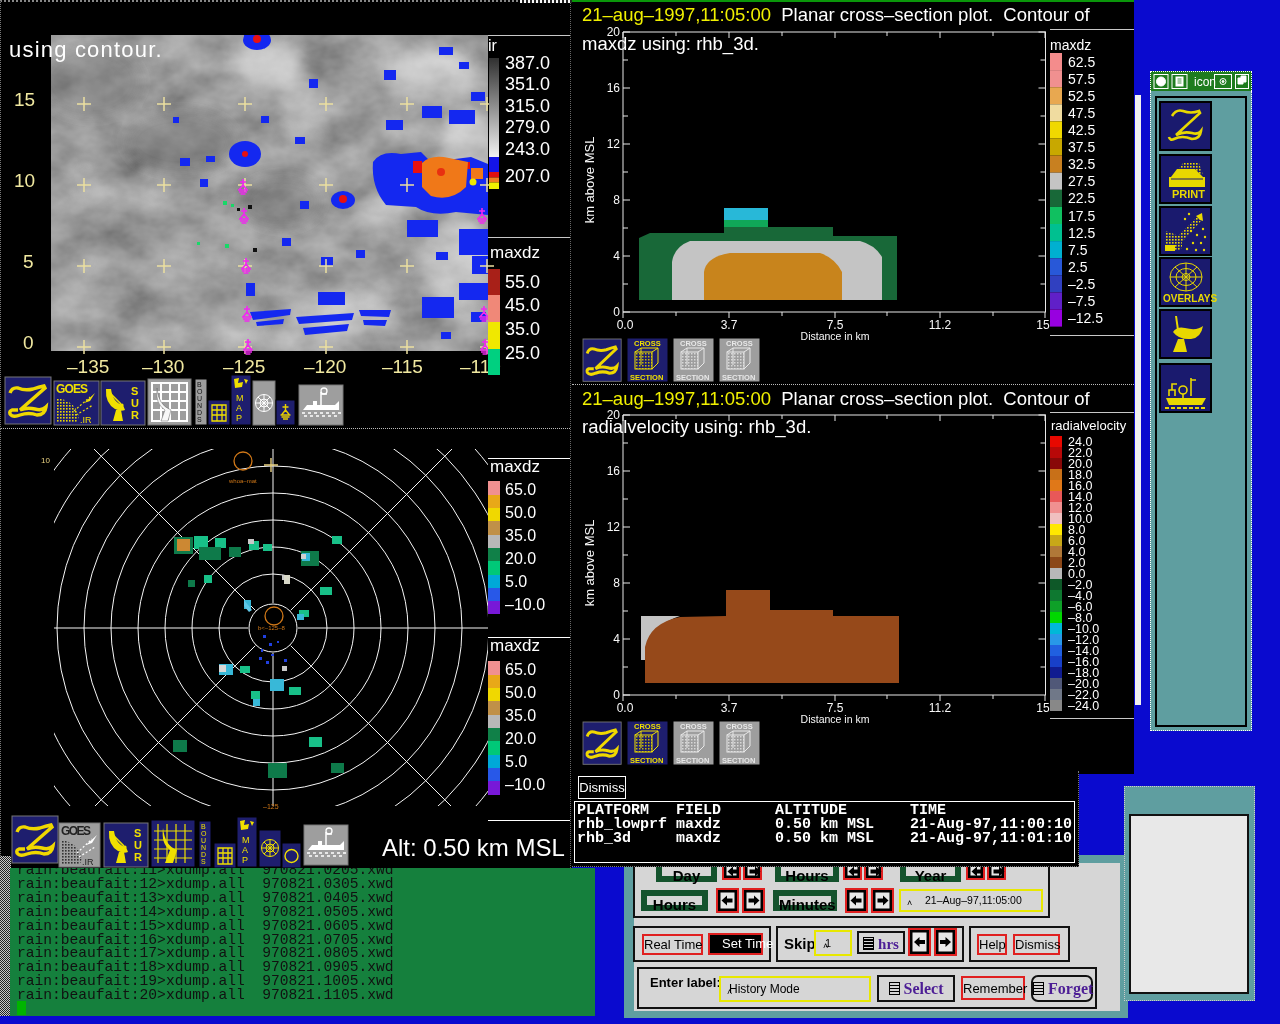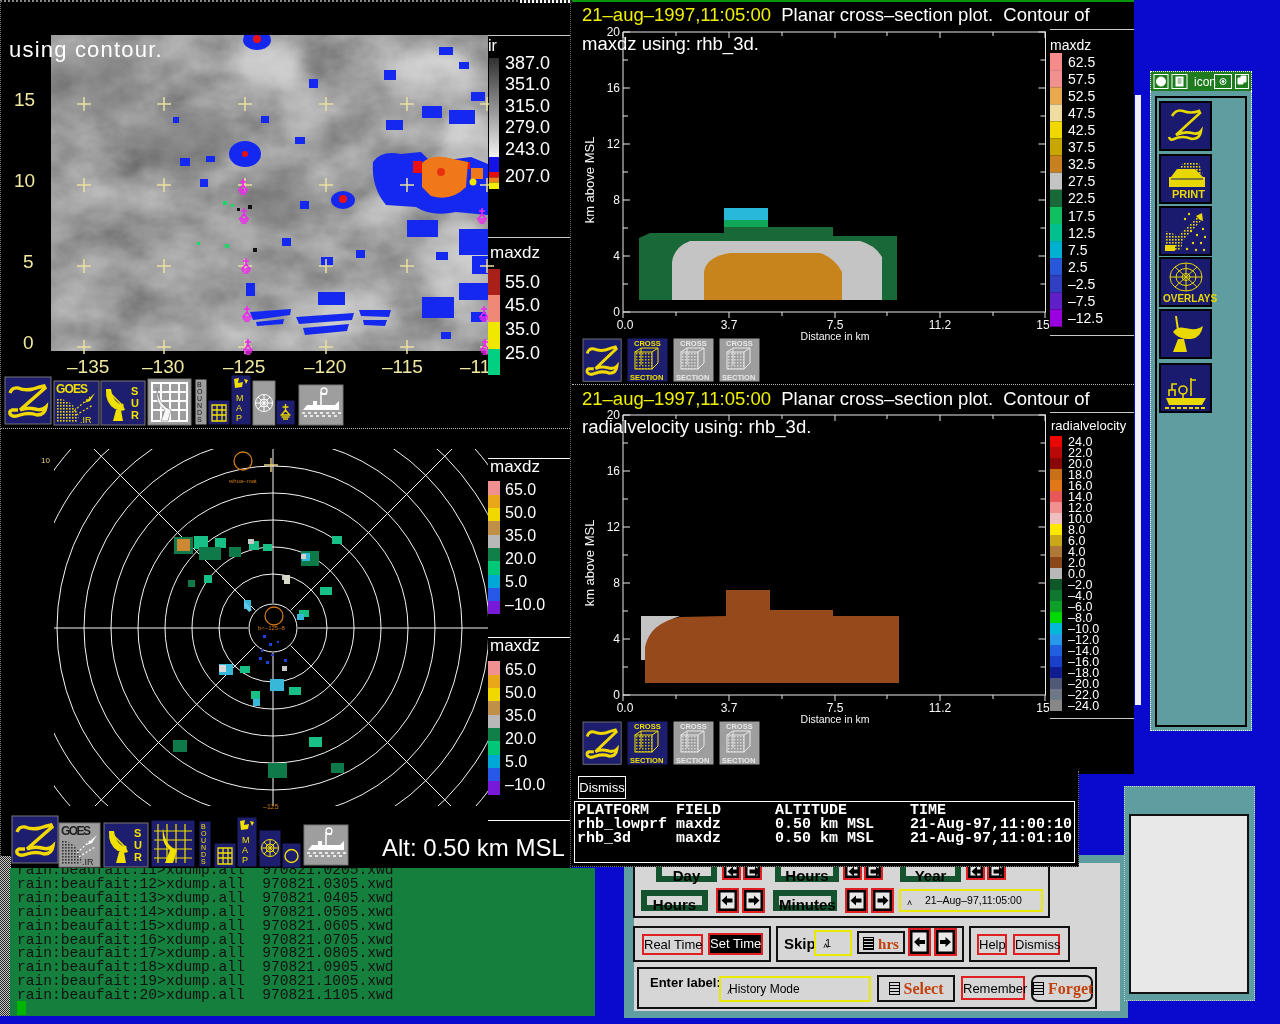--- a/index.html
+++ b/index.html
@@ -14,21 +14,21 @@
 .dfr{position:absolute;border:2px solid #111;}
 .dbt{position:absolute;border:6px solid #14532d;background:#d6d6d6;font-weight:bold;font-size:15px;
   color:#000;text-align:center;line-height:17px;}
 .arr{position:absolute;width:19px;height:21px;border:2px solid #e02020;background:#e8e8e8;
   box-shadow:inset 0 0 0 2.5px #000;}
 .arr svg{position:absolute;left:0;top:0;}
 .yf{position:absolute;border:2px solid #e8e800;background:#d6d6d6;color:#000;
   font-family:"Liberation Sans";white-space:nowrap;overflow:hidden;}
 .rbt{position:absolute;border:2px solid #e02020;background:#d6d6d6;color:#000;font-size:13px;
   text-align:center;line-height:18px;white-space:nowrap;}
-.sbt{position:absolute;border:2px solid #111;background:#d6d6d6;color:#c2410c;font-weight:bold;
+.sbt{position:absolute;border:2px solid #111;background:#d6d6d6;color:#4c1d95;font-weight:bold;
   font-family:"Liberation Serif",serif;text-align:center;line-height:23px;white-space:nowrap;}
 .crt{position:absolute;bottom:-3px;font-size:9px;color:#000;}
 .mico{display:inline-block;width:9px;height:11px;border:1.5px solid #000;vertical-align:-1px;margin-right:4px;
   background:repeating-linear-gradient(#d6d6d6 0 1.5px,#000 1.5px 3px);}
 </style>
 </head>
 <body>
 
 <div style="position:absolute;left:520px;top:0;width:52px;height:3px;background:repeating-linear-gradient(90deg,#f8f8f8 0 2px,#222 2px 4px);z-index:5;"></div>
 
@@ -740,21 +740,21 @@
       <svg width="19" height="21">
         <path d="M4.5 8.5 L10 8.5 L10 5.5 L15.5 10.5 L10 15.5 L10 12.5 L4.5 12.5 Z" fill="#000"></path>
       </svg>
     </div>
   <div class="yf" style="left:275px;top:34px;width:144px;height:23px;font-size:10.5px;line-height:19px;padding-left:24px;">21–Aug–97,11:05:00<span class="crt" style="left:6px;">˄</span></div>
 
   <div class="dfr" style="left:9px;top:71px;width:138px;height:36px;"></div>
   <div class="dfr" style="left:152px;top:71px;width:188px;height:36px;"></div>
   <div class="dfr" style="left:345px;top:71px;width:101px;height:36px;"></div>
   <div class="rbt" style="left:18px;top:79px;width:61px;height:21px;">Real Time</div>
-  <div class="rbt" style="left:84px;top:78px;width:55px;height:22px;background:#000;color:#fff;">Set Time</div>
+  <div class="rbt" style="left:84px;top:78px;width:55px;height:22px;background:#000;color:#fff;padding-left:12px;">Set Time</div>
   <div style="position:absolute;left:160px;top:80px;font-weight:bold;font-size:15px;color:#000;">Skip</div>
   <div class="yf" style="left:190px;top:75px;width:38px;height:26px;font-size:11px;line-height:22px;padding-left:9px;">1<span class="crt" style="left:7px;">˄</span></div>
   <div class="sbt" style="left:233px;top:76px;width:48px;height:23px;font-size:15px;"><span class="mico"></span>hrs</div>
   <div class="arr" style="left:284px;top:73px;width:23px;height:28px;">
       <svg width="19" height="24">
         <path d="M15 10 L9.5 10 L9.5 7 L4 12 L9.5 17 L9.5 14 L15 14 Z" fill="#000"></path>
       </svg>
     </div>
   <div class="arr" style="left:310px;top:73px;width:23px;height:28px;">
       <svg width="19" height="24">

